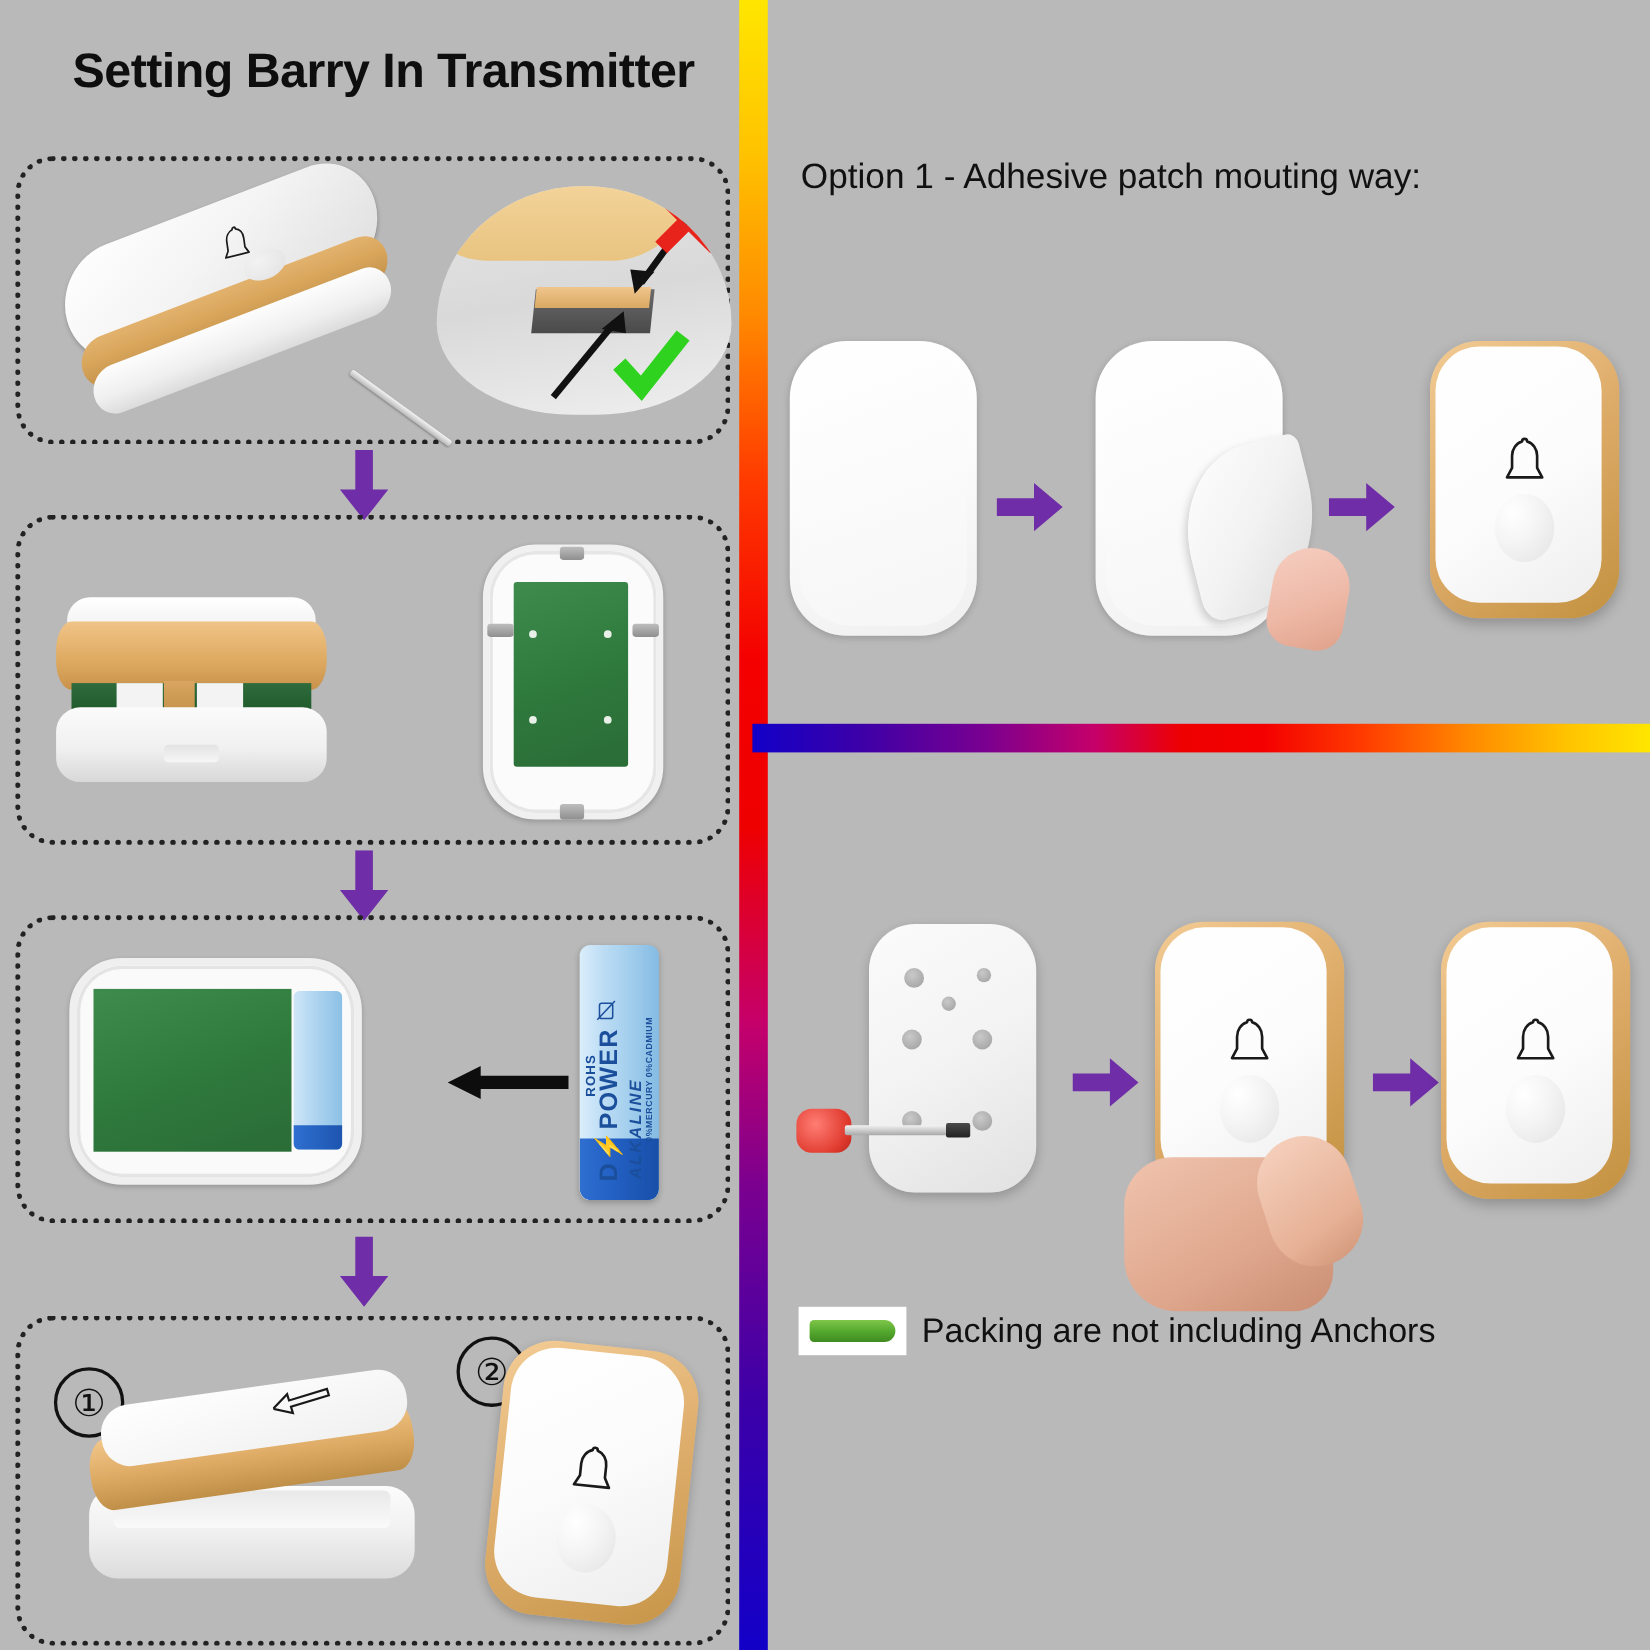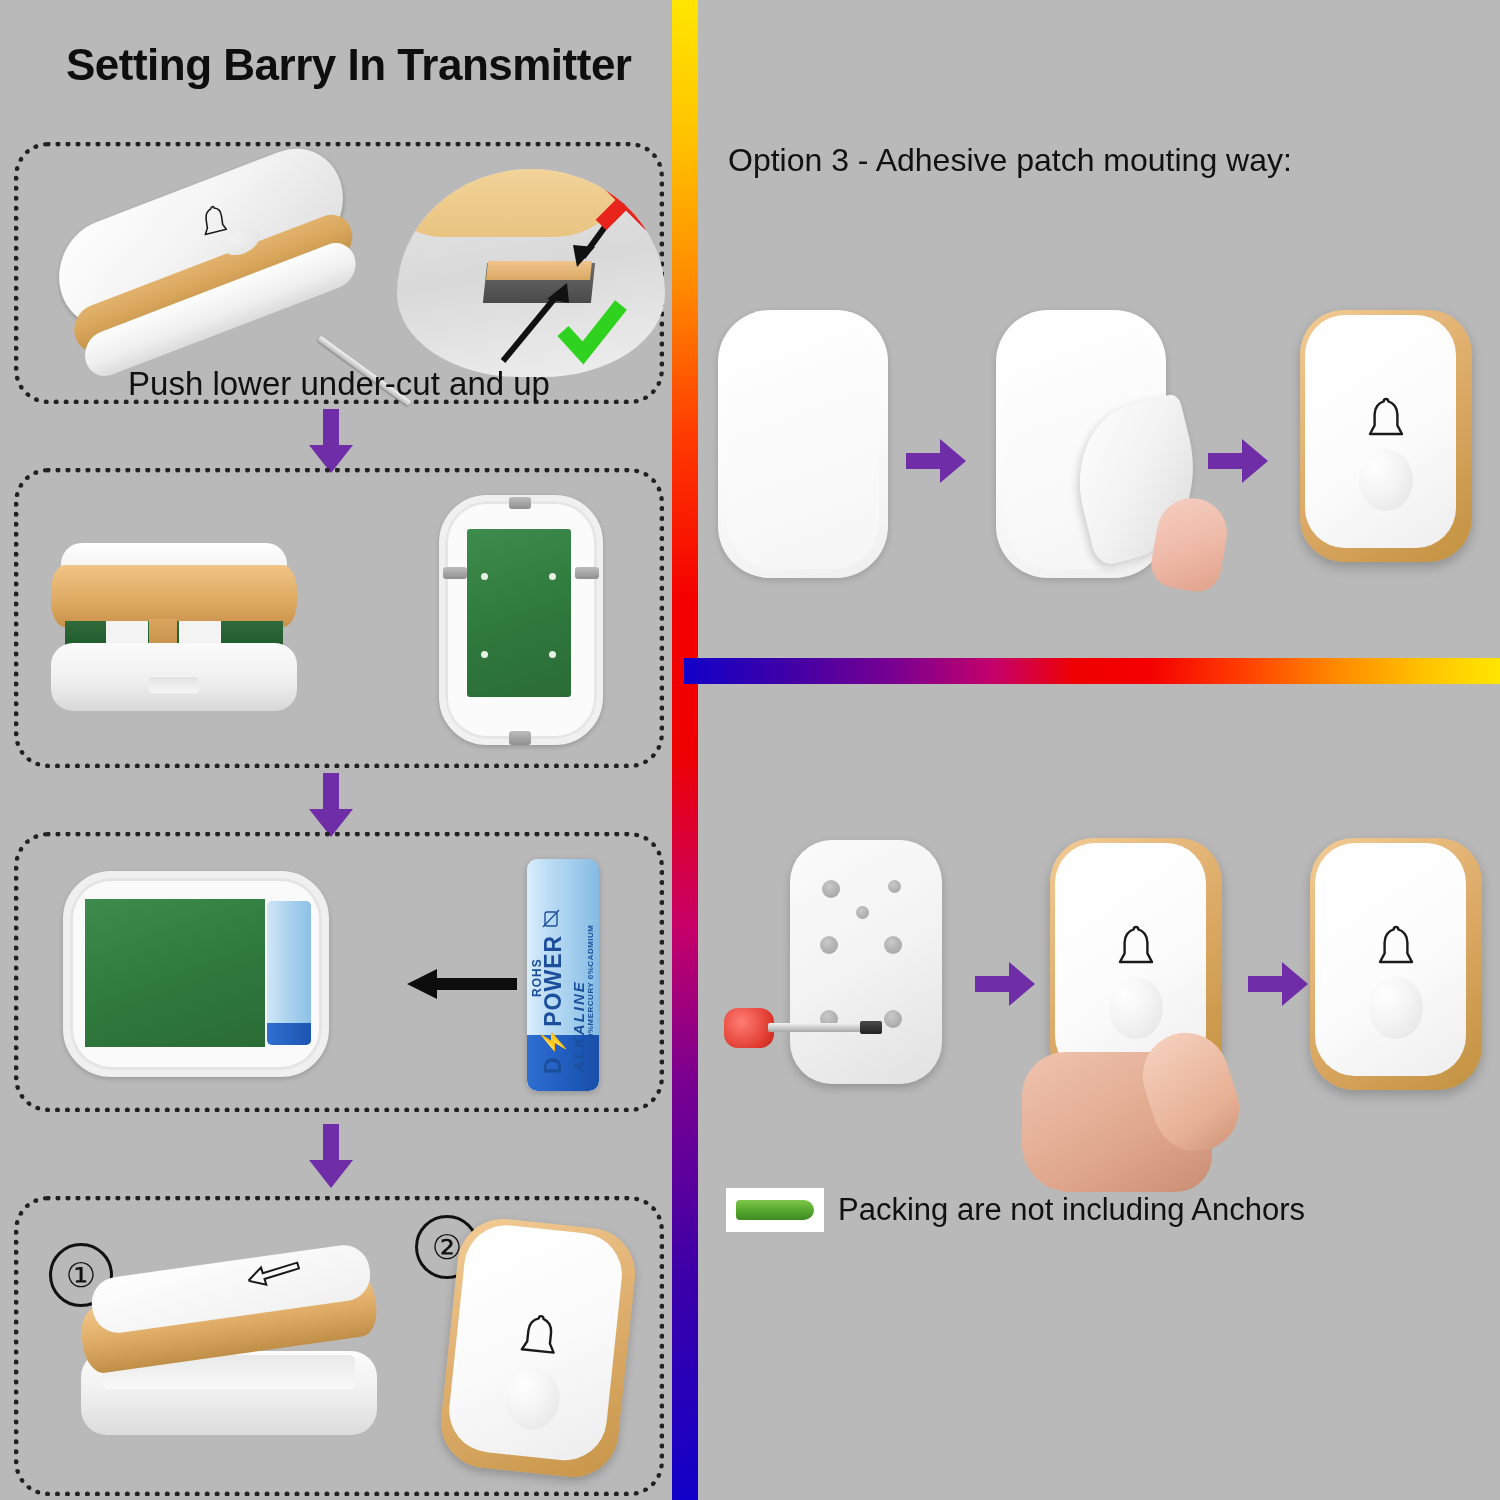--- a/index.html
+++ b/index.html
@@ -387,21 +387,20 @@
             <path d="M12 10 L62 60 M62 10 L12 60" stroke="#e8231c" stroke-width="15" stroke-linecap="butt"></path>
           </svg>
       </div>
       <div class="mark-check">
         <svg viewBox="0 0 74 70">
             <path d="M8 36 L28 58 L66 10" fill="none" stroke="#2fd21f" stroke-width="15" stroke-linejoin="miter" stroke-linecap="butt"></path>
           </svg>
       </div>
     </div>
 
-    <div class="caption-push">Push lower under-cut  and up</div>
   </div>
 
   <div class="arrow-down" id="arrow-1-2">
     <svg viewBox="0 0 52 66">
         <polygon points="18,0 34,0 34,36 48,36 26,64 4,36 18,36" fill="#6f2da8"></polygon>
       </svg>
   </div>
 
   <div class="panel" id="panel-2">
     <div class="p2-side">
@@ -493,21 +492,21 @@
       <div class="front-white"></div>
       <div class="front-bell">
         <svg viewBox="0 0 46 52">
             <path d="M23 3c-1.4 0-2.3 1.1-2.3 2.4C15.4 6.9 11.6 12 11.6 18.4v11L7 38h32l-4.6-8.6v-11C34.4 12 30.6 6.9 25.3 5.4 25.3 4.1 24.4 3 23 3z" fill="none" stroke="#1a1a1a" stroke-width="2.4" stroke-linejoin="round"></path>
           </svg>
       </div>
       <div class="front-dimple"></div>
     </div>
   </div>
 
-  <div class="sub1">Option 3 - Adhesive patch mouting way:</div>
+  <div class="sub1">Option 1 - Adhesive patch mouting way:</div>
 
   <div class="patch" style="left:718px;top:310px;width:170px;height:268px;">
     <div class="patch-inner"></div>
   </div>
 
   <div class="arrow-right" style="left:906px;top:437px;">
     <svg viewBox="0 0 62 48">
         <polygon points="0,16 34,16 34,2 60,24 34,46 34,32 0,32" fill="#6f2da8"></polygon>
       </svg>
   </div>

